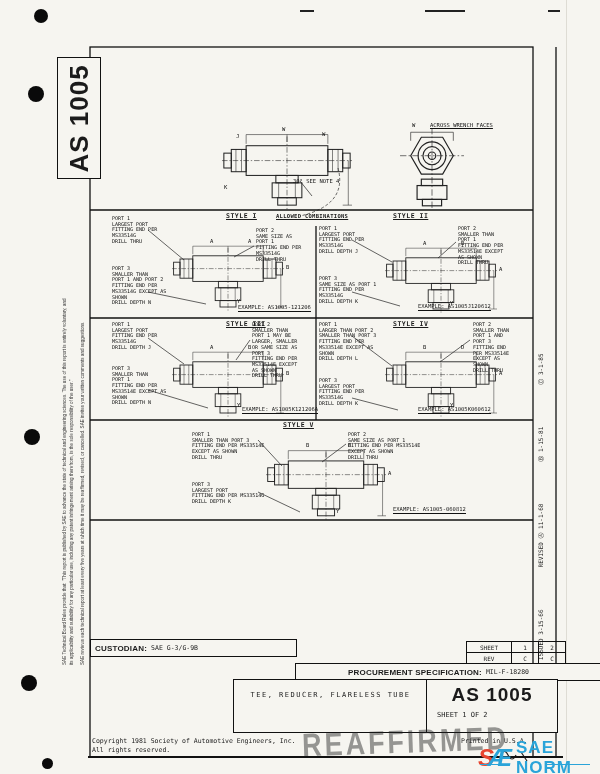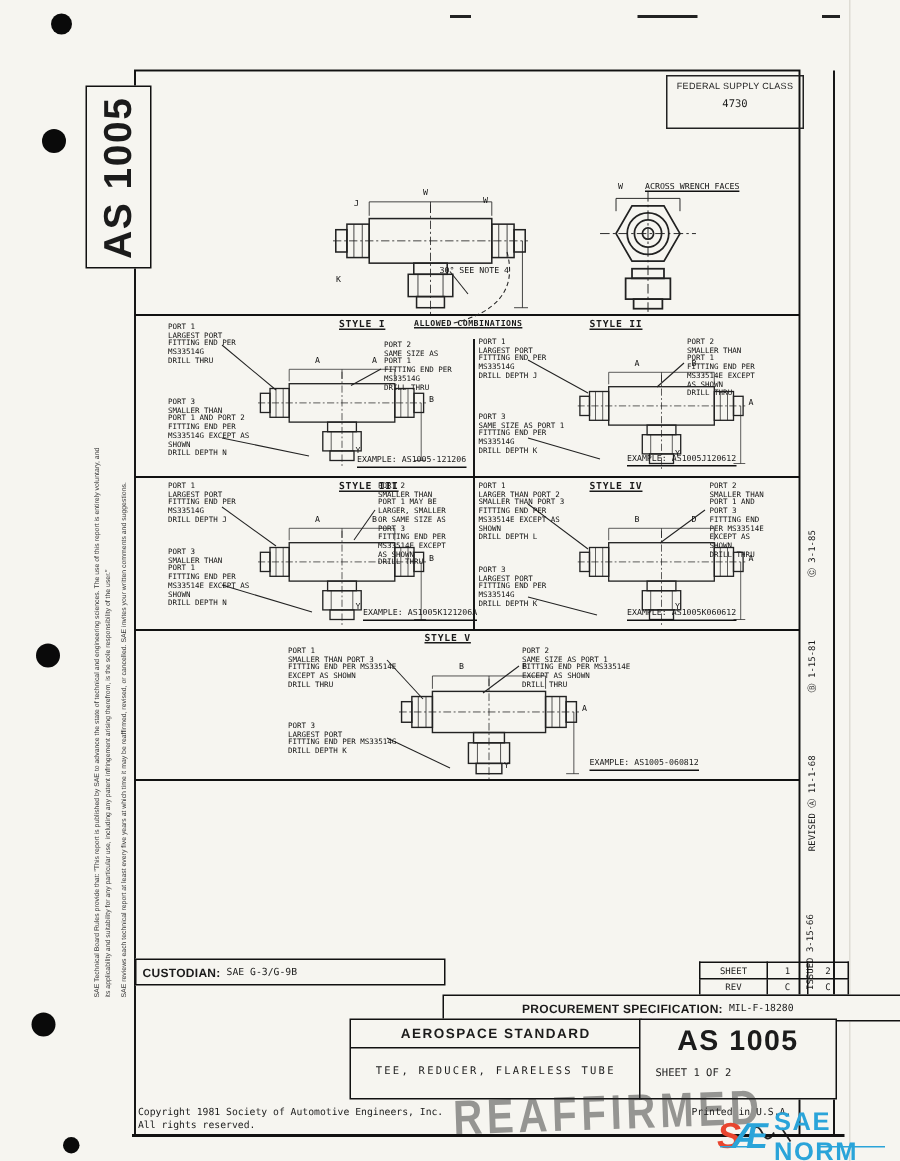--- a/index.html
+++ b/index.html
@@ -139,24 +139,20 @@
       <path d="M500,757 q4,-10 8,-2 t8,0"></path>
       <path d="M521,752 l6,9"></path>
       <path d="M531,757 h15"></path>
     </g>
   </svg>
 
   <div class="abs" style="left:57px;top:57px;width:42px;height:120px;border:1.5px solid #111;background:#f6f5f0;display:flex;align-items:center;justify-content:center;">
     <div class="vdoc">AS 1005</div>
   </div>
 
-  <div class="abs fsc" style="left:444px;top:50px;width:90px;height:34px;">
-    <div class="l1">FEDERAL SUPPLY CLASS</div>
-    <div class="l2 mono">4730</div>
-  </div>
 
   <svg class="abs" style="left:222px;top:125px;" width="130" height="86" viewBox="0 0 140 92">
     <use href="#tee"></use>
   </svg>
   <span class="abs dim" style="left:282px;top:126px;">W</span>
   <span class="abs dim" style="left:322px;top:131px;">W</span>
   <span class="abs dim" style="left:236px;top:133px;">J</span>
   <span class="abs dim" style="left:224px;top:184px;">K</span>
   <span class="abs dim" style="left:293px;top:178px;">30° SEE NOTE 4</span>
 
@@ -338,21 +334,20 @@
   <div class="abs bar" style="left:90px;top:639px;width:205px;height:16px;">
     <span class="lbl">CUSTODIAN:</span>
     <span class="val">SAE G-3/G-9B</span>
   </div>
   <div class="abs bar" style="left:295px;top:663px;width:261px;height:16px;padding-left:48px;">
     <span class="lbl">PROCUREMENT SPECIFICATION:</span>
     <span class="val">MIL-F-18280</span>
   </div>
 
   <div class="tb-cell" style="left:233px;top:679px;width:193px;height:52px;">
-    <div style="height:18px;border-bottom:1.2px solid #111;display:flex;align-items:center;justify-content:center;font-weight:bold;font-size:9px;letter-spacing:1px;">AEROSPACE STANDARD</div>
     <div class="mono" style="margin-top:11px;text-align:center;font-size:7px;letter-spacing:1.5px;">TEE, REDUCER, FLARELESS TUBE</div>
   </div>
   <div class="tb-cell" style="left:426px;top:679px;width:130px;height:52px;">
     <div style="font-weight:bold;font-size:19px;letter-spacing:1px;text-align:center;margin-top:4px;">AS 1005</div>
     <div class="mono" style="font-size:7px;margin:5px 0 0 10px;">SHEET 1 OF 2</div>
   </div>
 
   <div class="abs mono" style="left:92px;top:737px;font-size:6.5px;">Copyright 1981 Society of Automotive Engineers, Inc.</div>
   <div class="abs mono" style="left:92px;top:746px;font-size:6.5px;">All rights reserved.</div>
   <div class="abs mono" style="left:461px;top:737px;font-size:6.5px;">Printed in U.S.A.</div>

